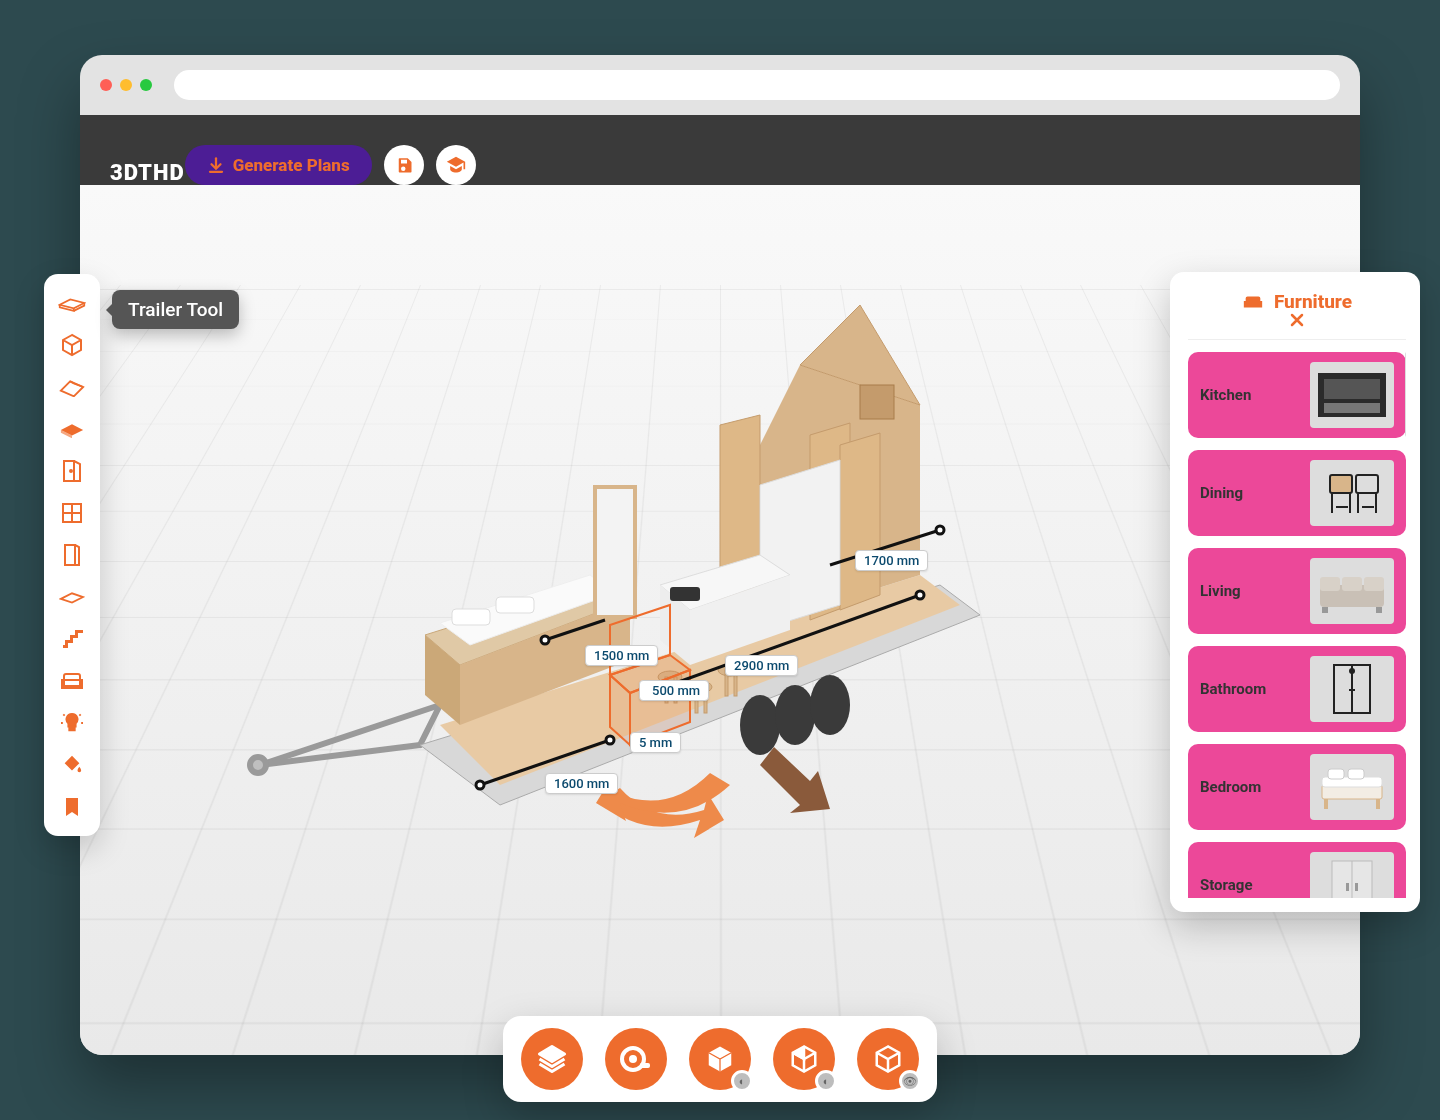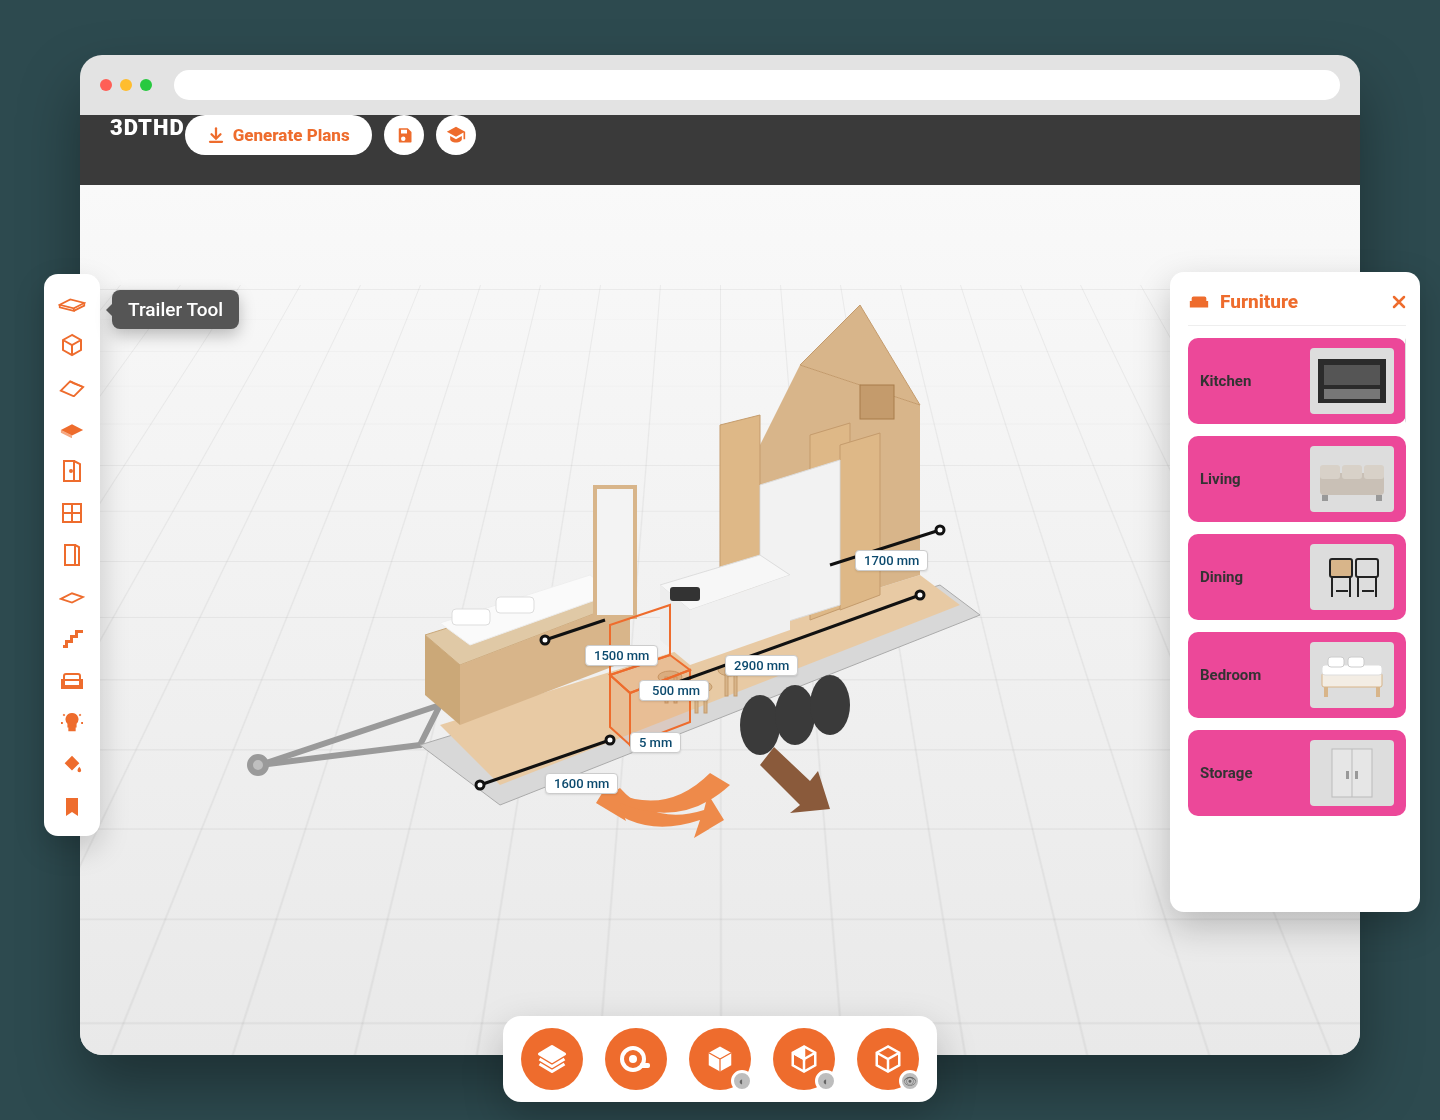--- a/index.html
+++ b/index.html
@@ -21,27 +21,27 @@
     gap: 8px;
   }
   .dot { width: 12px; height: 12px; border-radius: 50%; }
   .dot.r { background:#ff5f56; } .dot.y { background:#ffbd2e; } .dot.g { background:#27c93f; }
   .url-bar {
     flex:1; height: 30px; background:#fff; border-radius:15px; margin-left:14px;
   }
 
   .app-header {
     height: 70px; background:#3a3a3a; color:#fff;
-    display:flex; align-items:flex-start; padding:0 30px;
+    display:flex; align-items:flex-end; padding:0 30px;
   }
   .logo { font-weight:900; font-size:22px; letter-spacing:1px; }
   .project-title { flex:1; text-align:center; font-size:17px; font-weight:400; }
   .header-actions { display:flex; gap:12px; align-items:center; }
   .btn-generate {
-    background:#ffffff; color:#ee6c2d; border:none; border-radius:22px;
+    background:#4c1d95; color:#ee6c2d; border:none; border-radius:22px;
     padding:10px 22px; font-weight:800; font-size:17px;
     display:flex; align-items:center; gap:8px; cursor:pointer;
   }
   .icon-btn {
     width:40px; height:40px; border-radius:50%; background:#fff;
     display:flex; align-items:center; justify-content:center; cursor:pointer;
     color:#ee6c2d;
   }
 
   .viewport {
@@ -102,20 +102,21 @@
     position:absolute; right:20px; top:272px;
     width:250px; height:640px; background:#fff; border-radius:14px;
     box-shadow:0 14px 36px rgba(0,0,0,0.22);
     padding:18px 14px 14px 18px;
     display:flex; flex-direction:column;
   }
   .panel-header {
     display:flex; align-items:center; justify-content:space-between;
     color:#ee6c2d; font-weight:800; font-size:19px; padding-bottom:12px;
     border-bottom:1px solid #eee;
+    flex-direction:column;
   }
   .panel-header .ptitle { display:flex; align-items:center; gap:10px; }
   .panel-close { cursor:pointer; font-size:18px; }
   .panel-list { flex:1; overflow:hidden; margin-top:12px; position:relative; }
   .scroll-indicator { position:absolute; right:-4px; top:0; width:5px; height:85px; background:#ddd; border-radius:3px; }
   .cat-item {
     display:flex; align-items:center; justify-content:space-between;
     background:#ec4899; border-radius:10px; padding:10px 12px; margin-bottom:12px;
     cursor:pointer; height:86px;
   }
@@ -377,42 +378,53 @@
       <span class="label">Kitchen</span>
       <div class="cat-thumb">
         <svg width="80" height="60" viewBox="0 0 80 60">
             <rect x="6" y="8" width="68" height="44" fill="#2b2b2b"></rect>
             <rect x="12" y="14" width="56" height="20" fill="#555"></rect>
             <rect x="12" y="38" width="56" height="10" fill="#777"></rect>
           </svg>
       </div>
     </div>
     <div class="cat-item">
+      <span class="label">Dining</span>
+      <div class="cat-thumb">
+        <svg width="80" height="60" viewBox="0 0 80 60">
+            <g stroke="#222" stroke-width="2" fill="none">
+              <rect x="18" y="12" width="22" height="18" rx="2" fill="#d8b58a"></rect>
+              <path d="M20 30v20M38 30v20M24 44h12"></path>
+              <rect x="44" y="12" width="22" height="18" rx="2"></rect>
+              <path d="M46 30v20M64 30v20M50 44h12"></path>
+            </g>
+          </svg>
+      </div>
+    </div>
+    <div class="cat-item">
       <span class="label">Living</span>
       <div class="cat-thumb">
         <svg width="80" height="60" viewBox="0 0 80 60">
             <rect x="8" y="24" width="64" height="22" rx="4" fill="#c9c0b6"></rect>
             <rect x="8" y="16" width="20" height="14" rx="3" fill="#d8d1c8"></rect>
             <rect x="30" y="16" width="20" height="14" rx="3" fill="#d8d1c8"></rect>
             <rect x="52" y="16" width="20" height="14" rx="3" fill="#d8d1c8"></rect>
             <rect x="10" y="46" width="6" height="6" fill="#999"></rect>
             <rect x="64" y="46" width="6" height="6" fill="#999"></rect>
           </svg>
       </div>
     </div>
     <div class="cat-item">
-      <span class="label">Dining</span>
-      <div class="cat-thumb">
-        <svg width="80" height="60" viewBox="0 0 80 60">
-            <g stroke="#222" stroke-width="2" fill="none">
-              <rect x="18" y="12" width="22" height="18" rx="2" fill="#d8b58a"></rect>
-              <path d="M20 30v20M38 30v20M24 44h12"></path>
-              <rect x="44" y="12" width="22" height="18" rx="2"></rect>
-              <path d="M46 30v20M64 30v20M50 44h12"></path>
-            </g>
+      <span class="label">Bathroom</span>
+      <div class="cat-thumb">
+        <svg width="80" height="60" viewBox="0 0 80 60">
+            <rect x="22" y="6" width="36" height="48" fill="none" stroke="#222" stroke-width="2"></rect>
+            <line x1="40" y1="6" x2="40" y2="54" stroke="#222" stroke-width="2"></line>
+            <circle cx="40" cy="12" r="3" fill="#222"></circle>
+            <rect x="37" y="30" width="6" height="2" fill="#222"></rect>
           </svg>
       </div>
     </div>
     <div class="cat-item">
       <span class="label">Bedroom</span>
       <div class="cat-thumb">
         <svg width="80" height="60" viewBox="0 0 80 60">
             <rect x="10" y="28" width="60" height="14" rx="2" fill="#f3ede4" stroke="#d8b58a"></rect>
             <rect x="10" y="20" width="60" height="10" rx="3" fill="#fff" stroke="#ddd"></rect>
             <rect x="16" y="12" width="16" height="10" rx="3" fill="#fff" stroke="#ccc"></rect>

